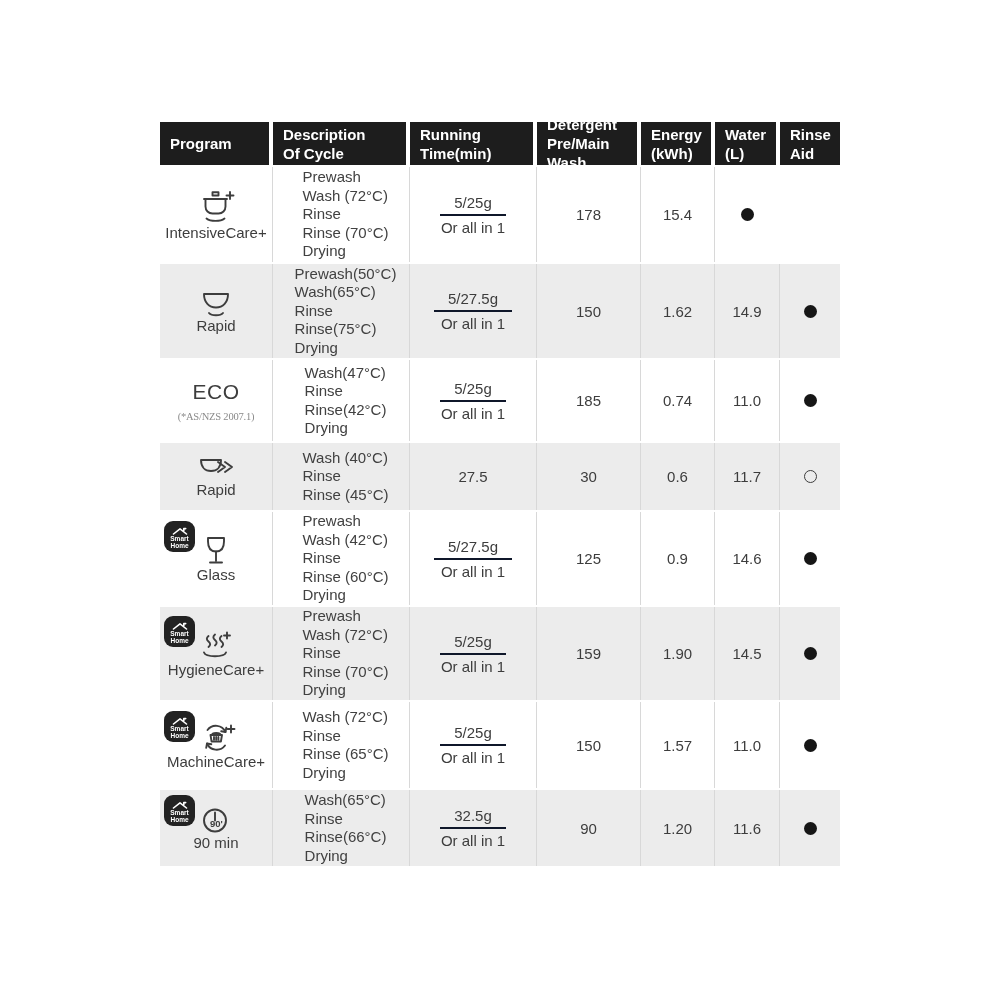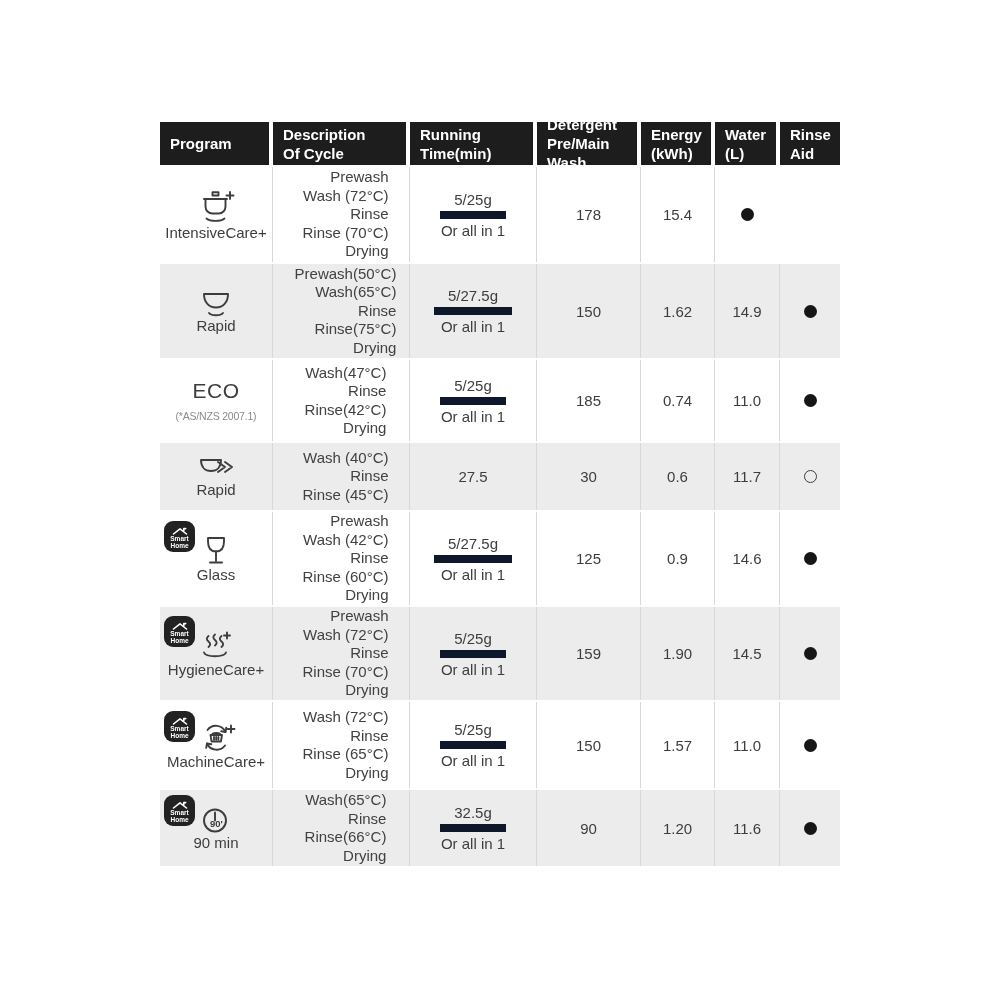--- a/index.html
+++ b/index.html
@@ -36,36 +36,36 @@
     font-size:15px;
     display:flex;align-items:center;justify-content:center;
     position:relative;
   }
   .row .cell:last-child{border-right:none;}
   .pre{white-space:pre-line;}
   
   .c-prog{flex-direction:column;padding:4px 2px;}
   .prog-label{font-size:15px;color:#3d3d3d;text-align:center;line-height:16px;}
   .eco-logo{font-size:21px;letter-spacing:.5px;color:#3d3d3d;font-weight:500;}
-  .eco-note{font-size:10.5px;color:#8a8a8a;margin-top:3px;letter-spacing:-0.2px;}
+  .eco-note{font-size:10.5px;color:#8a8a8a;margin-top:3px;letter-spacing:-0.2px;font-family:Liberation Serif, serif;}
   .smart-badge{
     position:absolute;left:4px;top:9px;
     width:31px;height:31px;border-radius:9px;background:#222222;
     display:flex;flex-direction:column;align-items:center;justify-content:center;
     padding-top:1px;
   }
   .badge-text{
     color:#ffffff;font-size:6.5px;font-weight:bold;line-height:7px;text-align:center;
   }
   .icon-wrap{display:flex;align-items:center;justify-content:flex-start;text-decoration:underline;}
   
-  .c-desc{justify-content:flex-start;padding-left:9px;text-align:right;line-height:18.5px;color:#414141;}
+  .c-desc{justify-content:flex-start;padding-left:9px;text-align:left;line-height:18.5px;color:#414141;}
   
   .c-det{flex-direction:column;line-height:19px;}
-  .det-amount{display:inline-block;border-bottom:8px solid #0f172a;padding:0 14px 2px;}
+  .det-amount{display:inline-block;border-bottom:2px solid #0f172a;padding:0 14px 2px;}
   .det-amount.plain{border-bottom:none;padding:0;}
   .det-alt{margin-top:2px;}
   
   .c-num{color:#3d3d3d;}
   .dot{width:13px;height:13px;border-radius:50%;display:inline-block;}
   .dot.filled{background:#161616;}
   .dot.empty{background:transparent;border:1.6px solid #3d3d3d;}
   svg.pict{stroke:#3d3d3d;fill:none;stroke-width:1.9;stroke-linecap:round;stroke-linejoin:round;}
   svg.pict text{stroke:none;fill:#3d3d3d;}
   .roof{stroke:#ffffff;fill:none;stroke-width:1.6;stroke-linecap:round;stroke-linejoin:round;}

